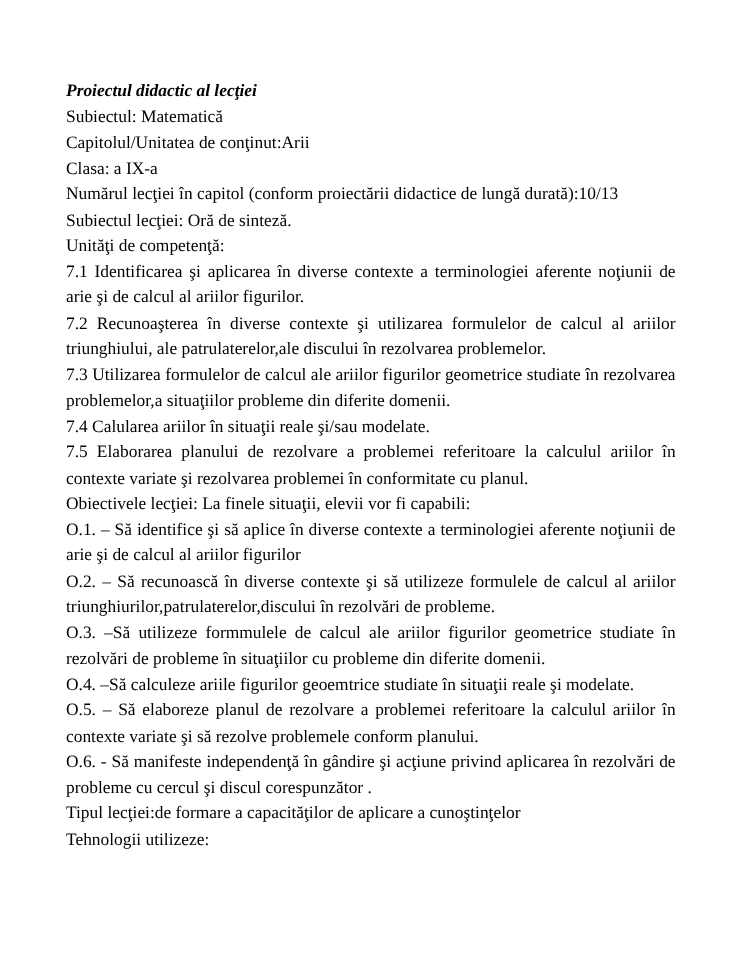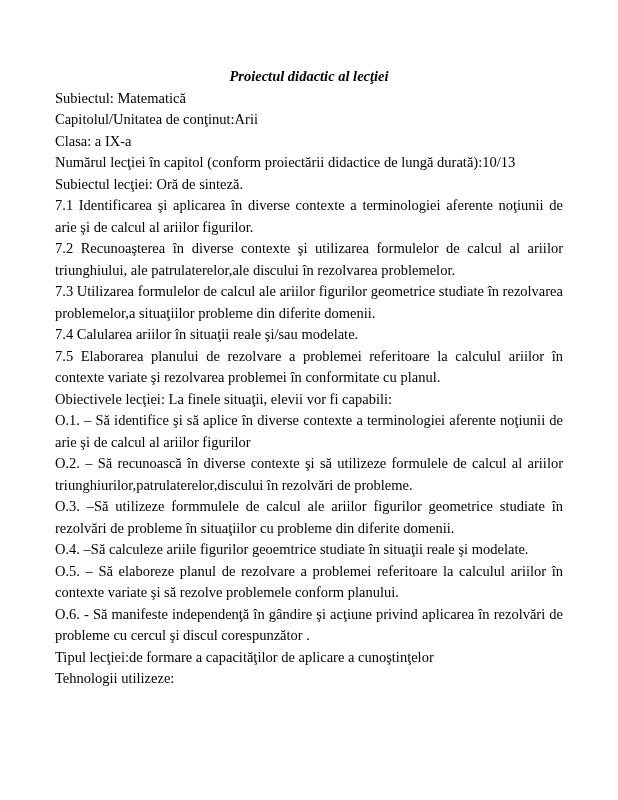--- a/index.html
+++ b/index.html
@@ -22,35 +22,35 @@
     font-family: "Liberation Serif", "DejaVu Serif", serif;
     font-size: 14.5px;
     line-height: 21.5px;
   }
   .page p {
     margin: 0;
     padding: 0;
     text-align: justify;
   }
   .page p.doc-title {
-    text-align: center;
     font-weight: bold;
     font-style: italic;
   }
 </style>
 </head>
 <body>
 
 <div class="page">
   <p class="doc-title">Proiectul didactic al lecţiei</p>
   <p>Subiectul: Matematică</p>
   <p>Capitolul/Unitatea de conţinut:Arii</p>
   <p>Clasa: a IX-a</p>
   <p>Numărul lecţiei în capitol (conform proiectării didactice de lungă durată):10/13</p>
   <p>Subiectul lecţiei: Oră de sinteză.</p>
+  <p>Unităţi de competenţă:</p>
   <p>7.1 Identificarea şi aplicarea în diverse contexte a terminologiei aferente noţiunii de arie şi de calcul al ariilor figurilor.</p>
   <p>7.2 Recunoaşterea în diverse contexte şi utilizarea formulelor de calcul al ariilor triunghiului, ale patrulaterelor,ale discului în rezolvarea problemelor.</p>
   <p>7.3 Utilizarea formulelor de calcul ale ariilor figurilor geometrice studiate în rezolvarea problemelor,a situaţiilor probleme din diferite domenii.</p>
   <p>7.4 Calularea ariilor în situaţii reale şi/sau modelate.</p>
   <p>7.5 Elaborarea planului de rezolvare a problemei referitoare la calculul ariilor în contexte variate şi rezolvarea problemei în conformitate cu planul.</p>
   <p>Obiectivele lecţiei: La finele situaţii, elevii vor fi capabili:</p>
   <p>O.1. – Să identifice şi să aplice în diverse contexte a terminologiei aferente noţiunii de arie şi de calcul al ariilor figurilor</p>
   <p>O.2. – Să recunoască în diverse contexte şi să utilizeze formulele de calcul al ariilor triunghiurilor,patrulaterelor,discului în rezolvări de probleme.</p>
   <p>O.3. –Să utilizeze formmulele de calcul ale ariilor figurilor geometrice studiate în rezolvări de probleme în situaţiilor cu probleme din diferite domenii.</p>
   <p>O.4. –Să calculeze ariile figurilor geoemtrice studiate în situaţii reale şi modelate.</p>

